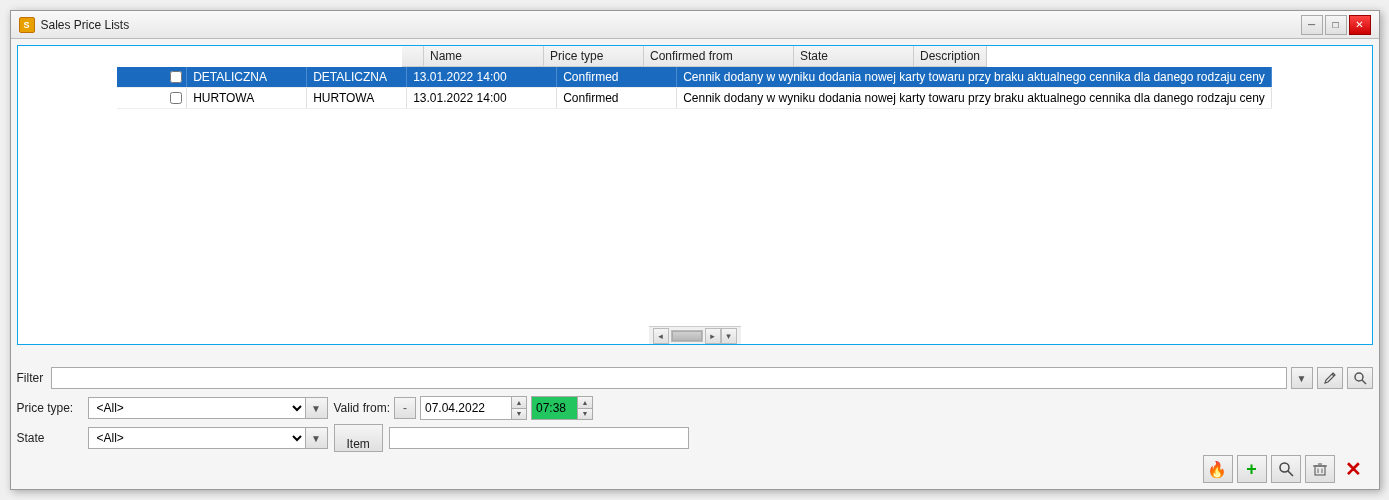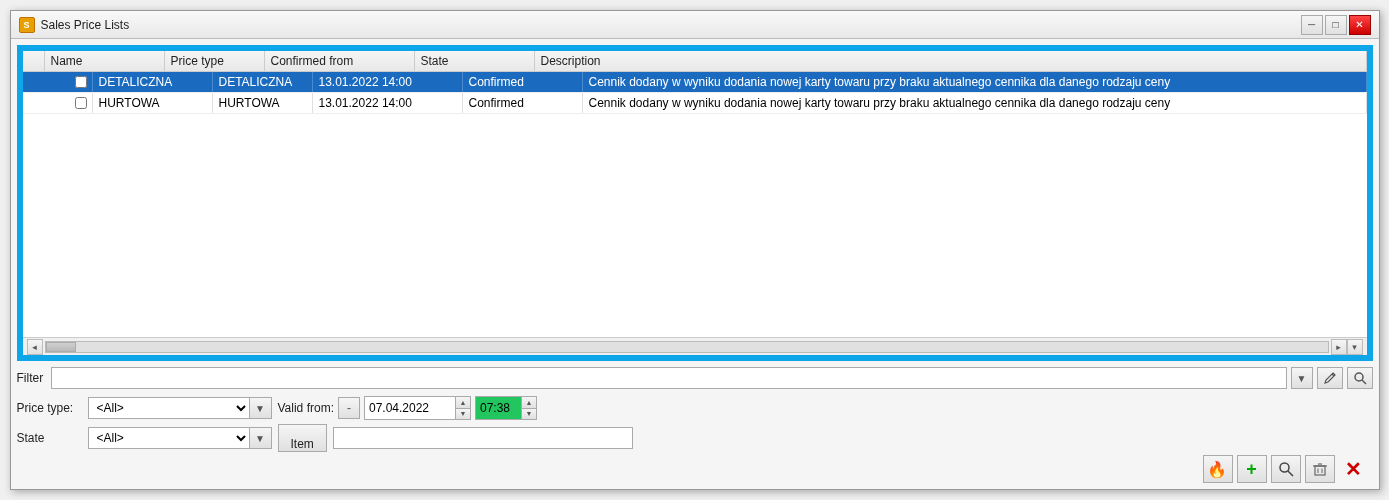--- a/index.html
+++ b/index.html
@@ -98,26 +98,27 @@
       font-size: 12px;
       margin-bottom: -1px;
     }
     .tab.active {
       background: #fff;
       border-bottom: 1px solid #fff;
       z-index: 1;
     }
     .table-container {
       flex: 1;
-      border: 6px solid #0ea5e9;
+      border: 1px solid #0ea5e9;
       background: #fff;
       overflow: hidden;
       display: flex;
       flex-direction: column;
       min-height: 0;
+      align-items: center;
     }
     .table-header {
       display: grid;
       grid-template-columns: 22px 120px 100px 150px 120px 1fr;
       background: linear-gradient(to bottom, #f5f5f5, #e8e8e8);
       border-bottom: 1px solid #ccc;
       flex-shrink: 0;
     }
     .th {
       padding: 3px 6px;
@@ -209,20 +210,21 @@
     .right-arrows {
       display: flex;
       gap: 0;
     }
     .filter-row {
       display: flex;
       align-items: center;
       gap: 4px;
       flex-shrink: 0;
       height: 26px;
+      margin-top: 16px;
     }
     .filter-label {
       font-size: 12px;
       color: #222;
       min-width: 30px;
     }
     .filter-input {
       flex: 1;
       height: 22px;
       border: 1px solid #aaa;
@@ -260,21 +262,21 @@
       height: 26px;
     }
     .param-label {
       font-size: 12px;
       color: #222;
       min-width: 65px;
     }
     .param-select-container {
       display: flex;
       align-items: center;
-      width: 184px;
+      width: 240px;
     }
     .param-select {
       flex: 1;
       height: 22px;
       border: 1px solid #aaa;
       padding: 1px 4px;
       font-size: 12px;
       background: #fff;
     }
     .param-select-arrow {

